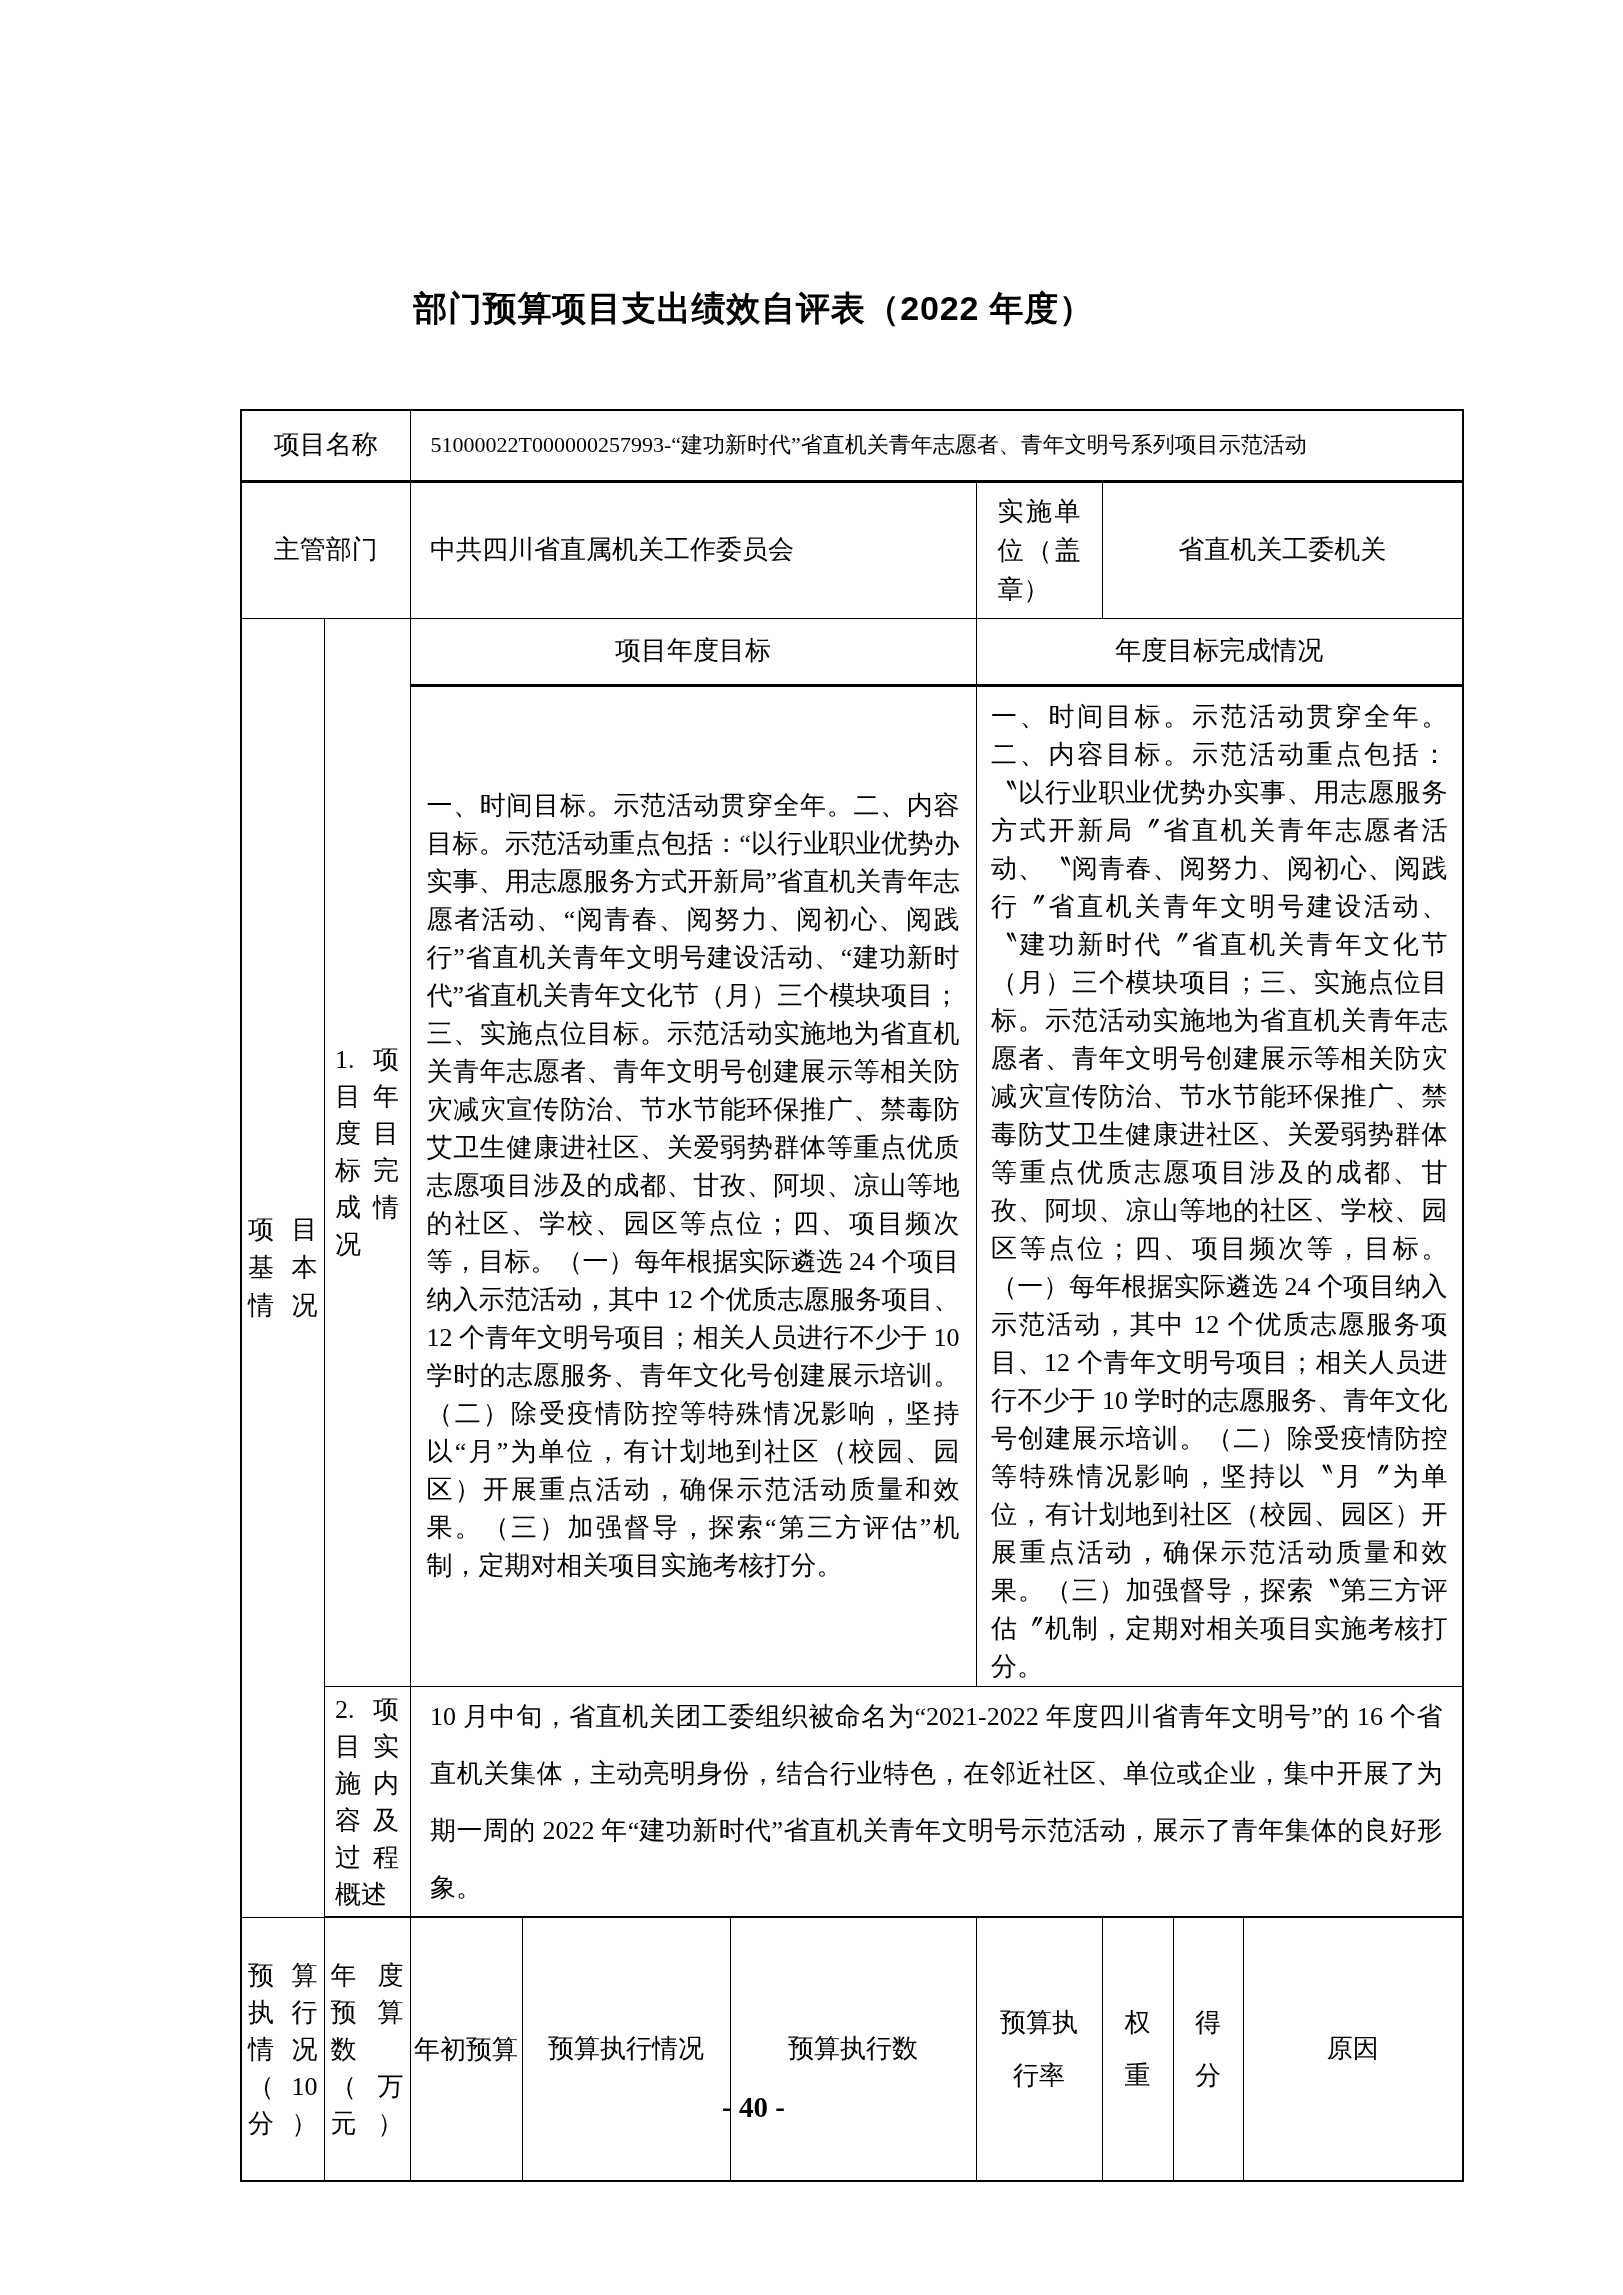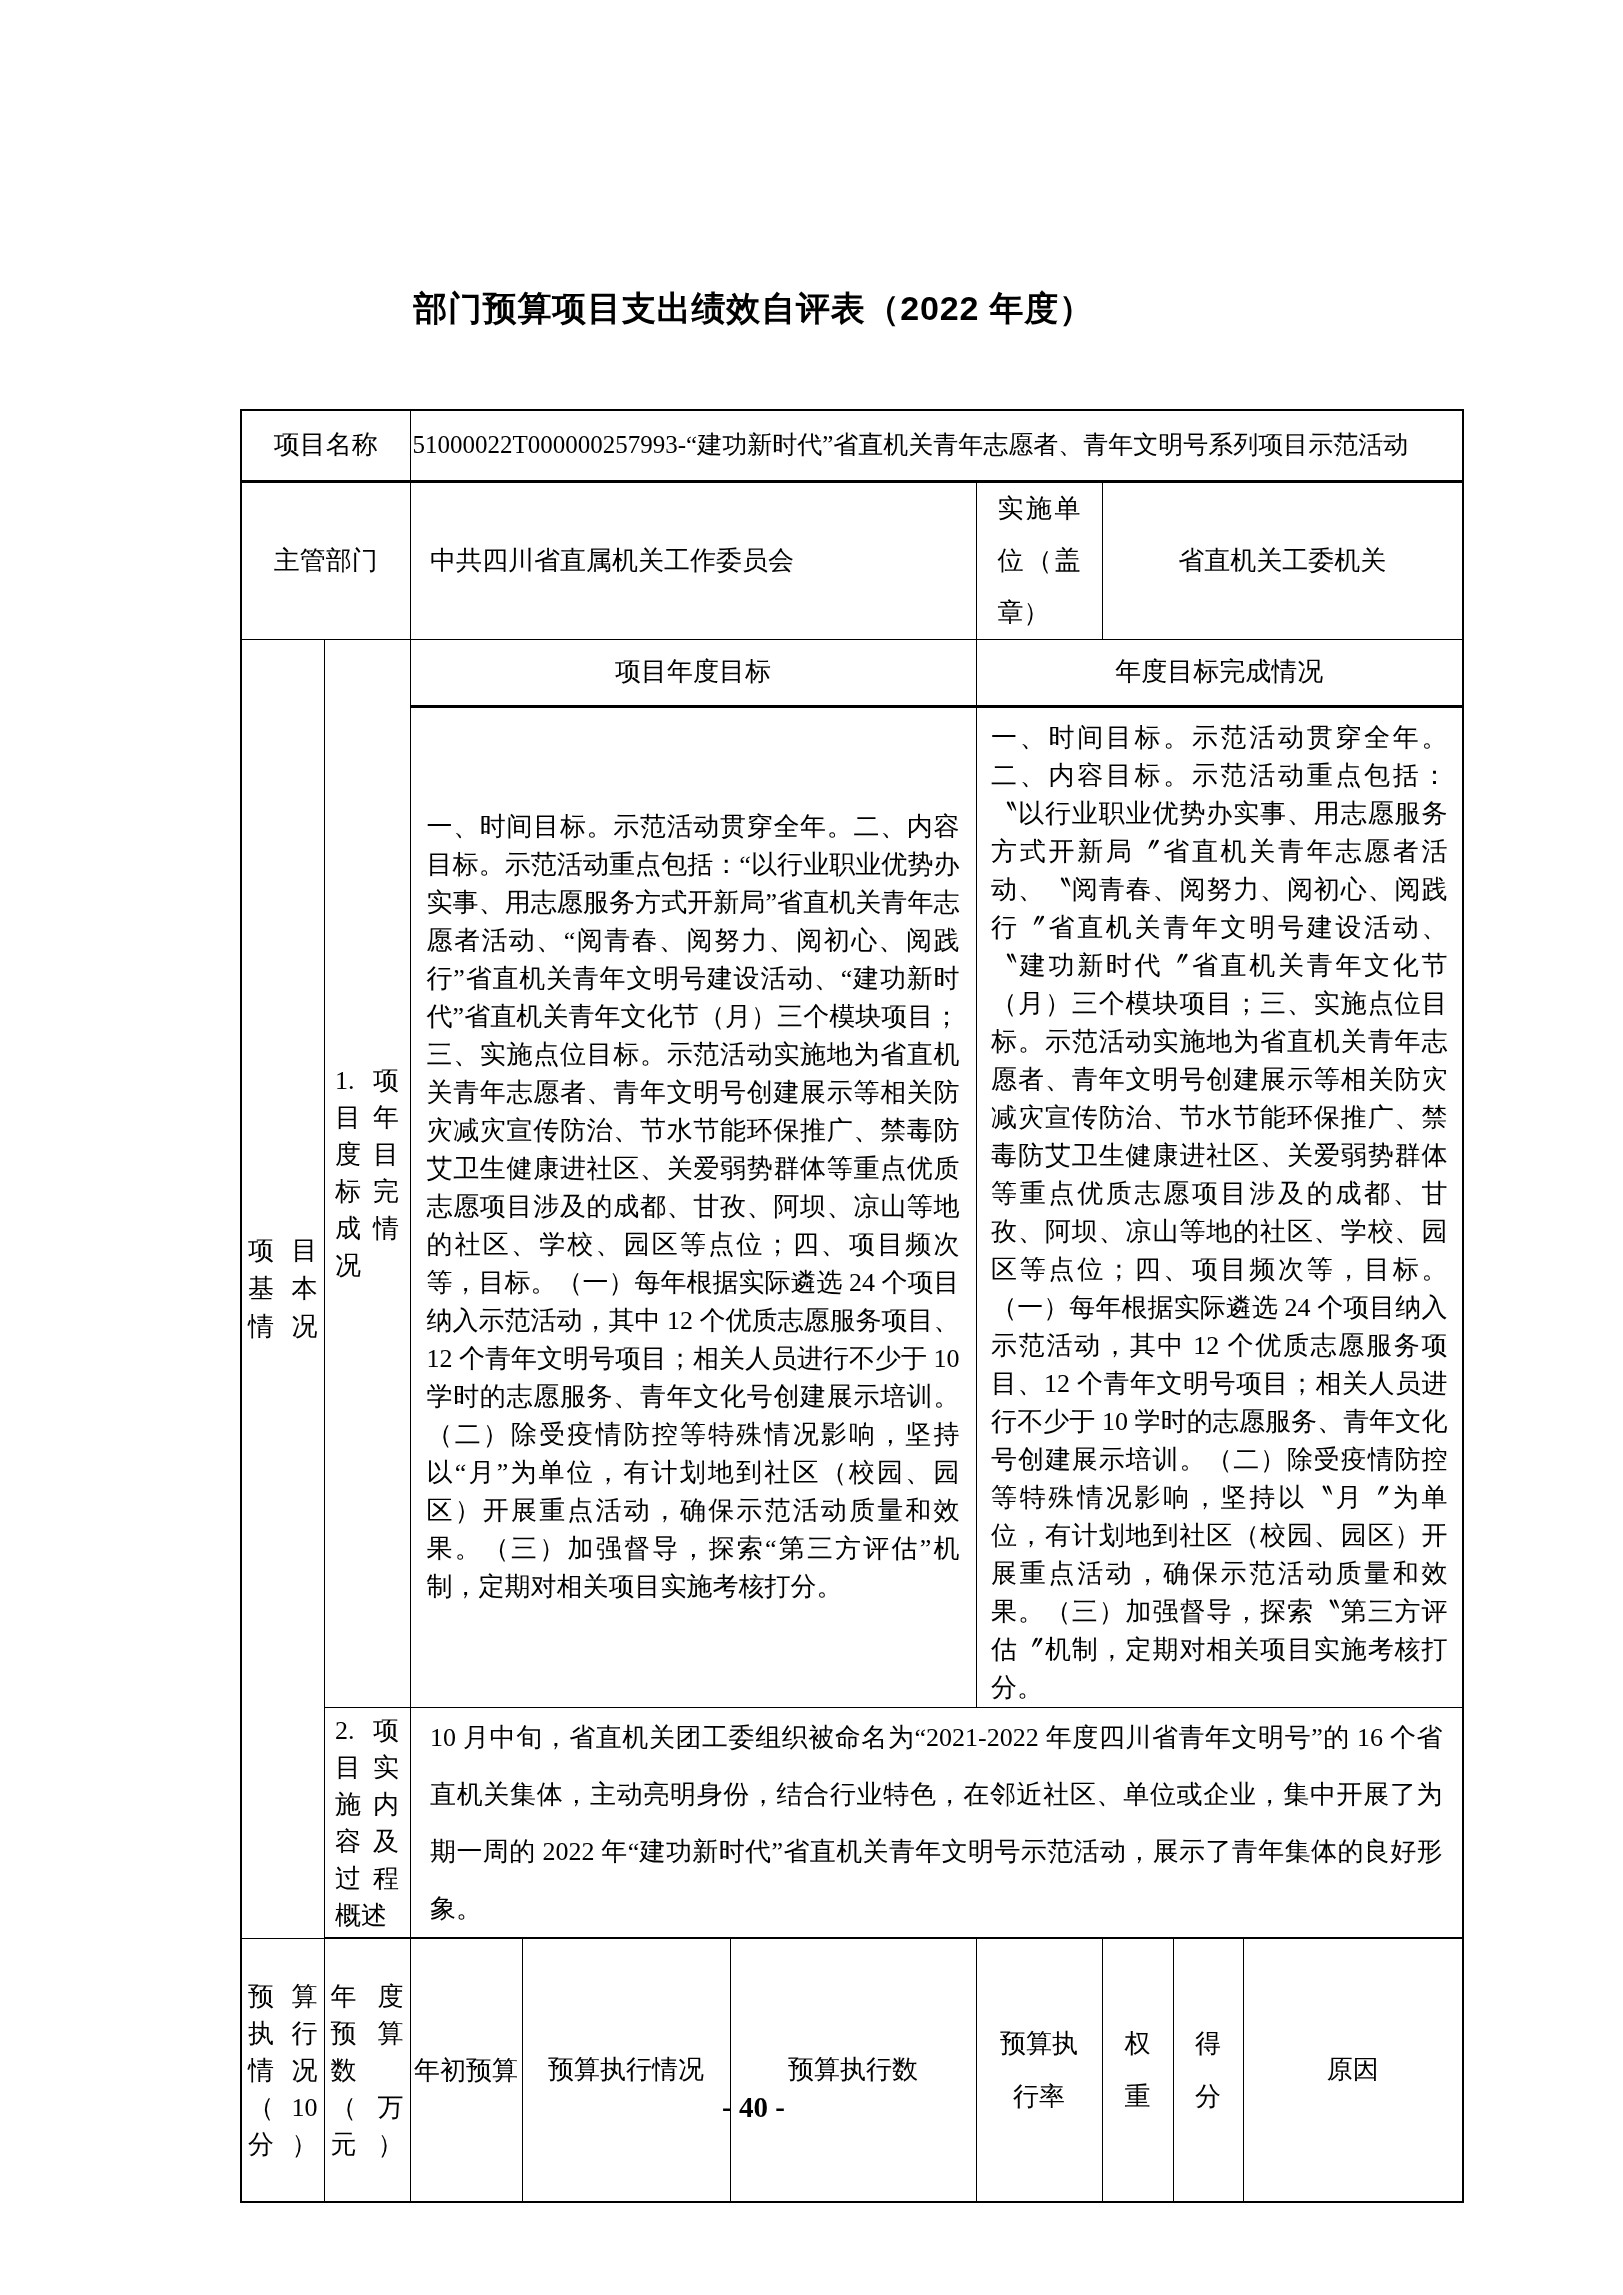--- a/index.html
+++ b/index.html
@@ -58,30 +58,30 @@
     line-height: 38px;
   }
   .sublabel {
     text-align: justify;
     text-justify: inter-character;
     padding: 0 10.6px;
     line-height: 37px;
   }
   .rowhead { text-align: center; }
   .name-value {
-    padding-left: 2px;
-    font-size: 25px;
+    padding-left: 20px;
+    font-size: 22px;
     white-space: nowrap;
   }
   .dept-value { padding-left: 19.5px; }
   .unit-label {
     text-align: justify;
     text-justify: inter-character;
-    padding: 0 21px;
-    line-height: 52px;
+    padding: 9px 21px;
+    line-height: 39px;
   }
   .goal-cell {
     vertical-align: middle;
     text-align: justify;
     padding: 0 16px;
     line-height: 38px;
   }
   .completion-cell {
     vertical-align: top;
     text-align: justify;

